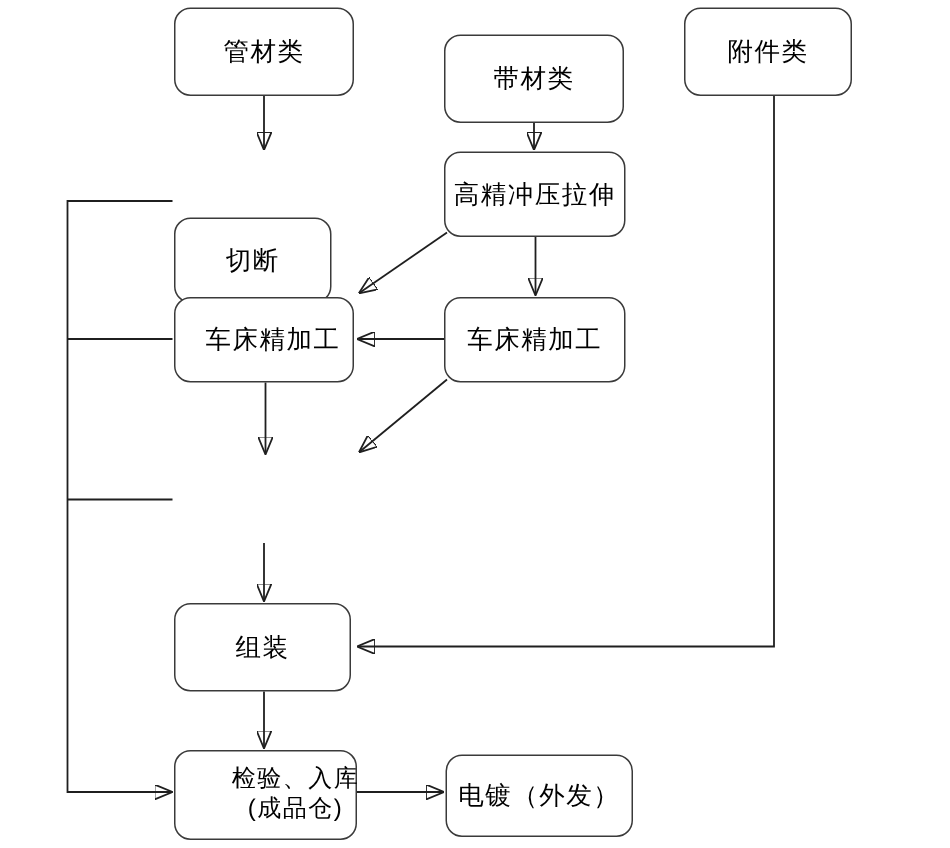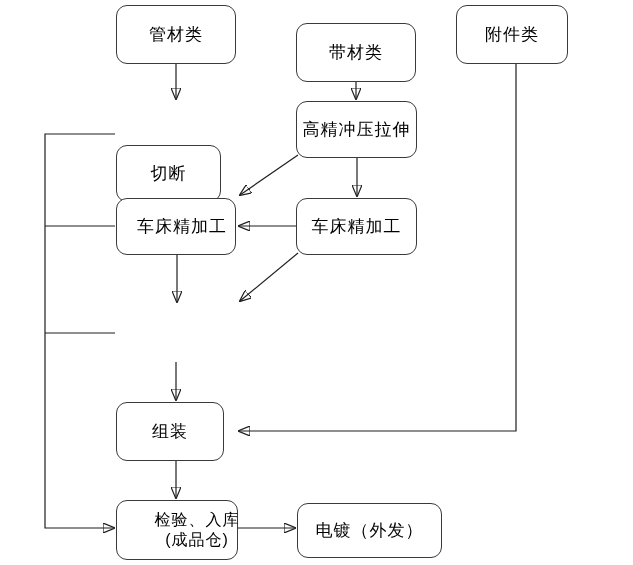--- a/index.html
+++ b/index.html
@@ -103,26 +103,26 @@
 
   <div class="node" style="left:116px; top:198px; width:120px; height:57px;padding-left:12px;">
     <span>车床精加工</span>
   </div>
 
   <div class="node" style="left:296px; top:198px; width:121px; height:57px;">
     <span>车床精加工</span>
   </div>
 
 
-  <div class="node" style="left:116px; top:402px; width:108px; height:59px;">
+  <div class="node" style="left:116px; top:402px; width:118px; height:59px;">
     <span>组装</span>
   </div>
 
   <div class="node" style="left:116px; top:500px; width:122px; height:60px;">
     <span class="small-line">检验、入库</span>
     <span class="small-line">(成品仓)</span>
   </div>
 
-  <div class="node" style="left:297px; top:503px; width:145px; height:55px;">
+  <div class="node" style="left:297px; top:503px; width:125px; height:55px;">
     <span>电镀（外发）</span>
   </div>
 
 </div>
 
 </body></html>

